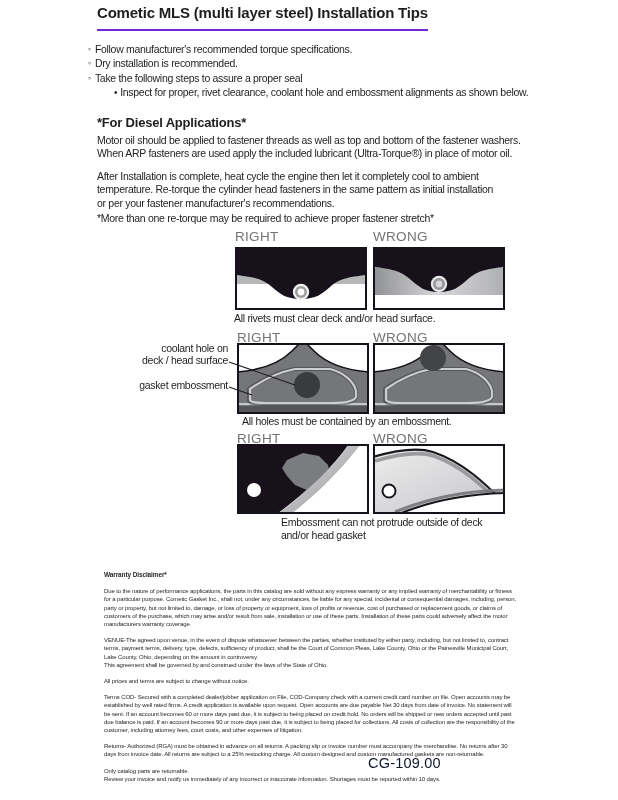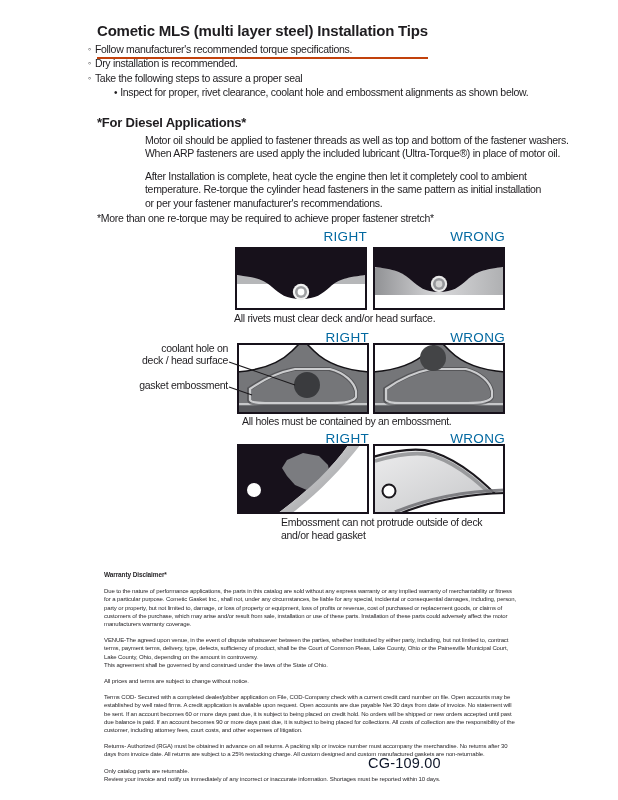--- a/index.html
+++ b/index.html
@@ -2,36 +2,36 @@
 <html><head>
 <meta charset="utf-8">
 <style>
   html,body{margin:0;padding:0;background:#fff;}
   .page{
     position:relative;width:618px;height:800px;background:#ffffff;overflow:hidden;
     font-family:"Liberation Sans",sans-serif;color:#1f1d20;
   }
   .abs{position:absolute;}
   .title{
-    left:97px;top:22px;font-size:15px;font-weight:bold;letter-spacing:-0.2px;
-    border-bottom:2px solid #c2410c;padding-bottom:18px;
+    left:97px;top:4px;font-size:15px;font-weight:bold;letter-spacing:-0.2px;
+    border-bottom:2px solid #6d28d9;padding-bottom:8px;
   }
   .body-text{font-size:10.5px;letter-spacing:-0.3px;line-height:13.4px;}
   .bullets{left:88px;top:43px;width:470px;}
   .b-row{white-space:nowrap;}
   .b-row::before{content:"\25E6";font-size:9px;margin-right:4px;position:relative;top:-1px;}
   .sb-row{white-space:nowrap;padding-left:26px;}
   .sb-row::before{content:"\2022";font-size:10px;margin-right:3px;}
   .diesel-head{left:97px;top:115px;font-size:13px;font-weight:bold;letter-spacing:-0.2px;}
   .para{left:97px;width:480px;}
   .p1{top:134px;}
   .p2{top:170px;}
   .p3{top:212px;}
-  .para div{white-space:nowrap;margin-left:48px;}
-  .row-header{width:132px;text-align:right;font-size:13.5px;letter-spacing:0.3px;color:#0369a1;}
+  .para div{white-space:nowrap;}
+  .row-header{width:132px;text-align:left;font-size:13.5px;letter-spacing:0.3px;color:#737373;}
   .caption{font-size:10.5px;letter-spacing:-0.3px;line-height:13px;color:#1f1d20;white-space:nowrap;}
   .dlabels{left:98px;top:343px;width:130px;text-align:right;font-size:10.5px;
            letter-spacing:-0.3px;line-height:11.5px;}
   .dlabels .gap{margin-top:14px;}
   .overlay{left:0;top:0;width:618px;height:800px;pointer-events:none;}
   .warranty{left:104px;top:571px;width:415px;font-size:6px;line-height:8.2px;letter-spacing:-0.12px;color:#2a282b;}
   .warranty .w-head{font-size:6.5px;font-weight:bold;margin:0 0 8px 0;}
   .warranty p{margin:0 0 8px 0;}
   .warranty p.tight{margin-bottom:0;}
   .footer-code{left:368px;top:755px;font-size:14.5px;letter-spacing:0.2px;color:#0f172a;}

